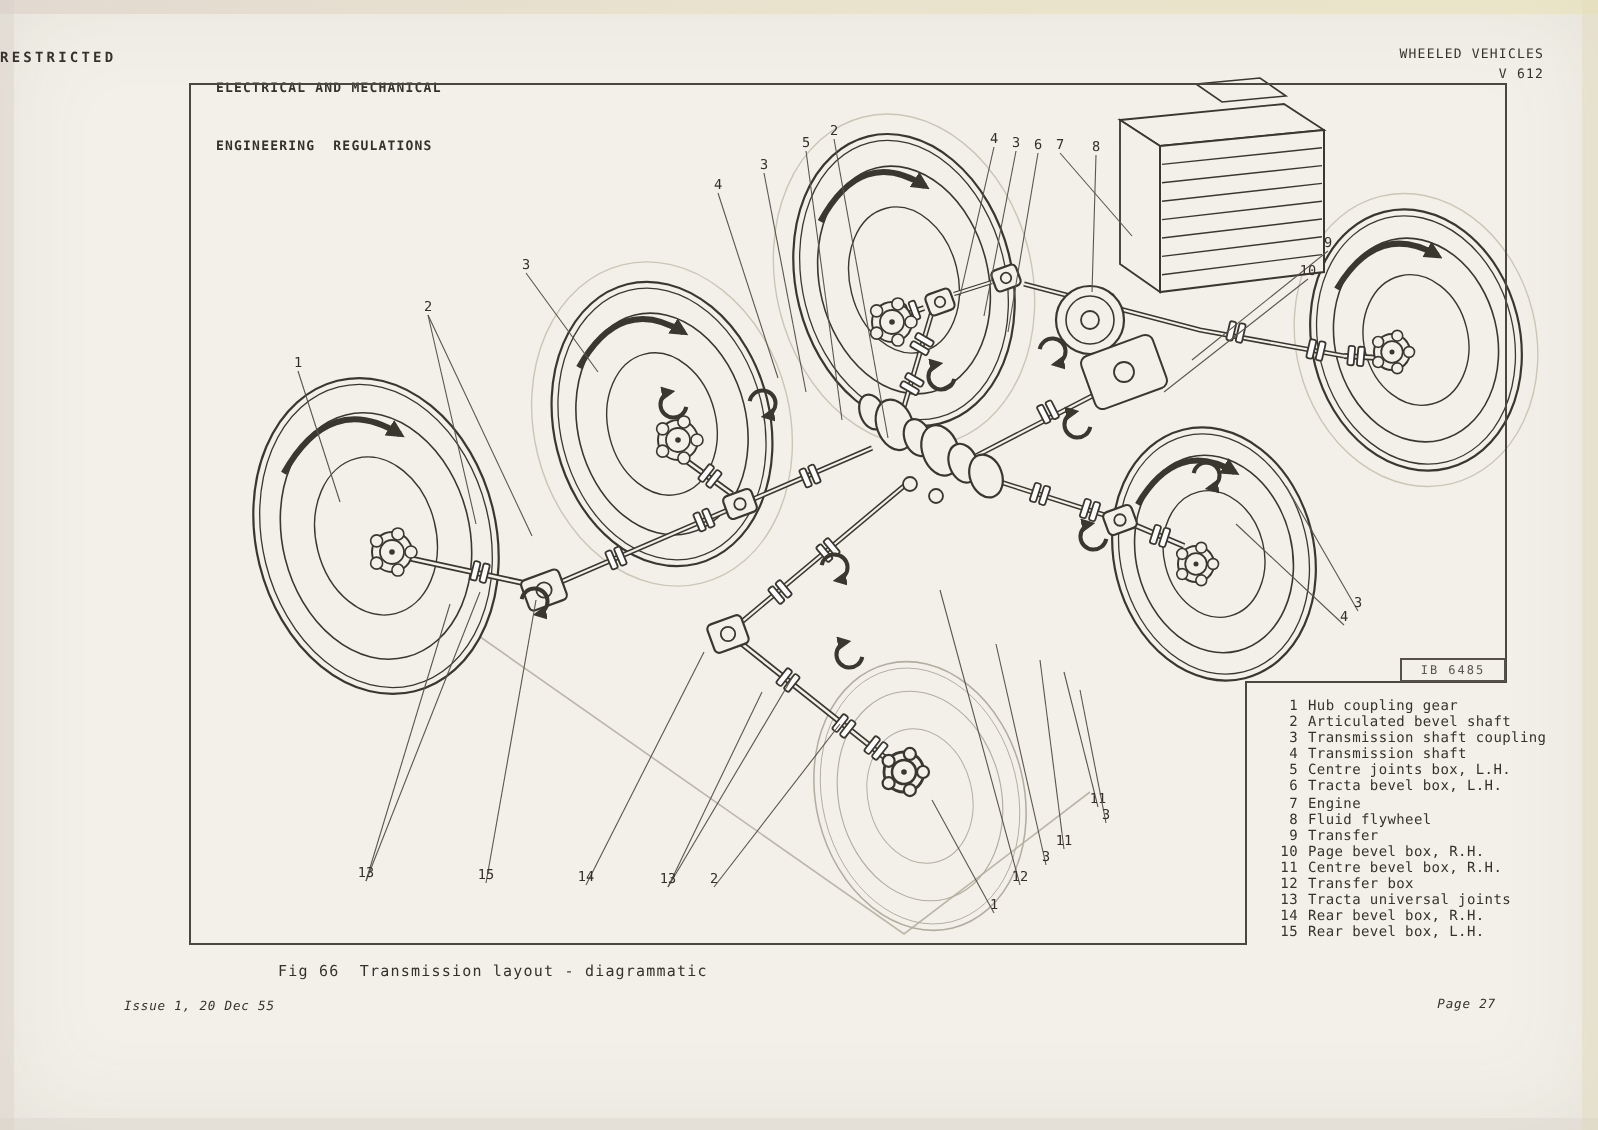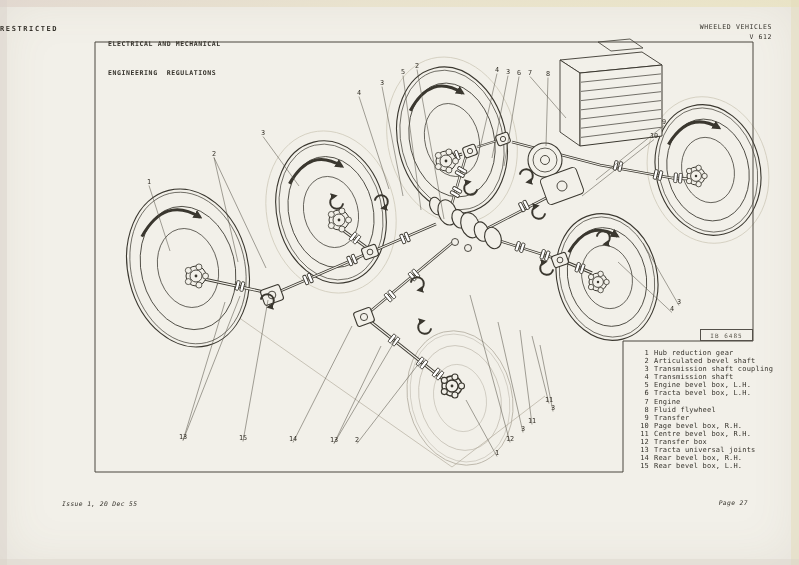--- a/index.html
+++ b/index.html
@@ -377,37 +377,37 @@
       <line x1="549" y1="403.5" x2="532" y2="336" stroke="#5a564c" stroke-width="0.55"></line>
       <text x="549" y="401.5" text-anchor="middle" font-size="6.8" font-family="DejaVu Sans Mono, monospace" fill="#343028">11</text>
       <line x1="553" y1="411.5" x2="540" y2="345" stroke="#5a564c" stroke-width="0.55"></line>
       <text x="553" y="409.5" text-anchor="middle" font-size="6.8" font-family="DejaVu Sans Mono, monospace" fill="#343028">3</text>
     </svg>
 
   <div class="plate">IB 6485</div>
   <div class="legend" id="legend">
       <div class="legend-row">
         <span class="legend-num">1</span>
-        <span>Hub reduction gear</span>
+        <span>Hub coupling gear</span>
       </div>
       <div class="legend-row">
         <span class="legend-num">2</span>
         <span>Articulated bevel shaft</span>
       </div>
       <div class="legend-row">
         <span class="legend-num">3</span>
         <span>Transmission shaft coupling</span>
       </div>
       <div class="legend-row">
         <span class="legend-num">4</span>
         <span>Transmission shaft</span>
       </div>
       <div class="legend-row">
         <span class="legend-num">5</span>
-        <span>Engine bevel box, L.H.</span>
+        <span>Centre joints box, L.H.</span>
       </div>
       <div class="legend-row">
         <span class="legend-num">6</span>
         <span>Tracta bevel box, L.H.</span>
       </div>
       <div class="legend-row">
         <span class="legend-num">7</span>
         <span>Engine</span>
       </div>
       <div class="legend-row">
@@ -436,15 +436,16 @@
       </div>
       <div class="legend-row">
         <span class="legend-num">14</span>
         <span>Rear bevel box, R.H.</span>
       </div>
       <div class="legend-row">
         <span class="legend-num">15</span>
         <span>Rear bevel box, L.H.</span>
       </div>
     </div>
+  <div class="caption">Fig 66  Transmission layout - diagrammatic</div>
   <div class="issue">Issue 1, 20 Dec 55</div>
   <div class="pagenum">Page 27</div>
 </div>
 
 </body></html>

